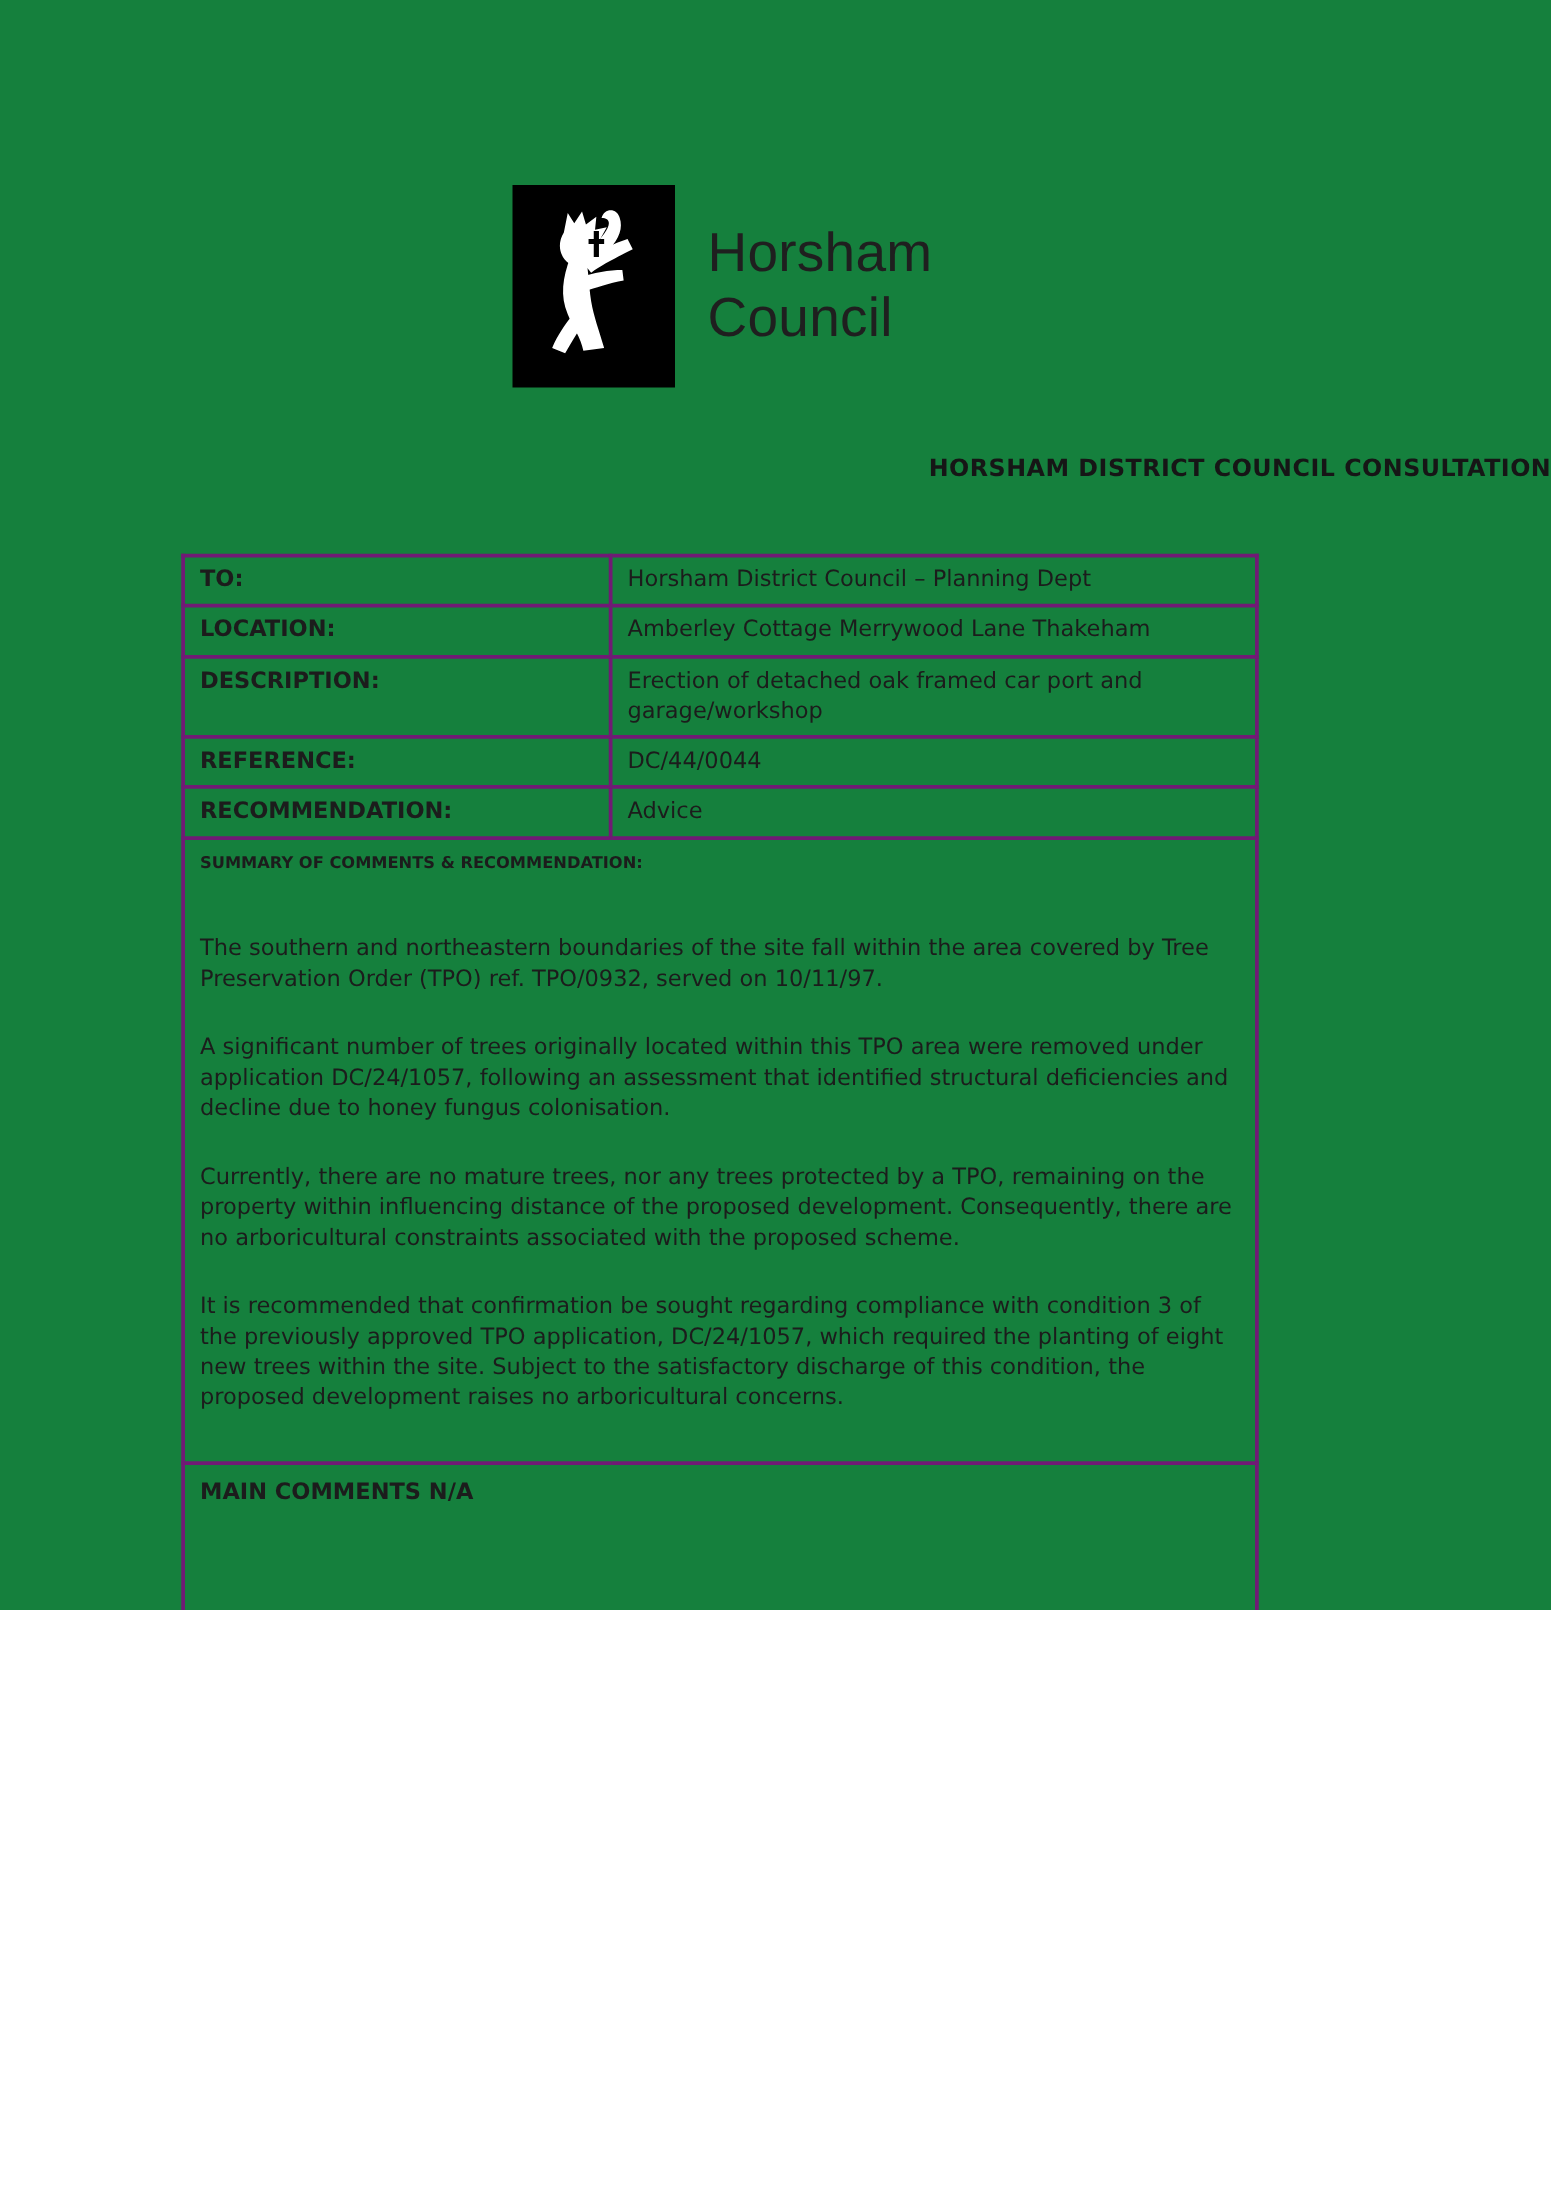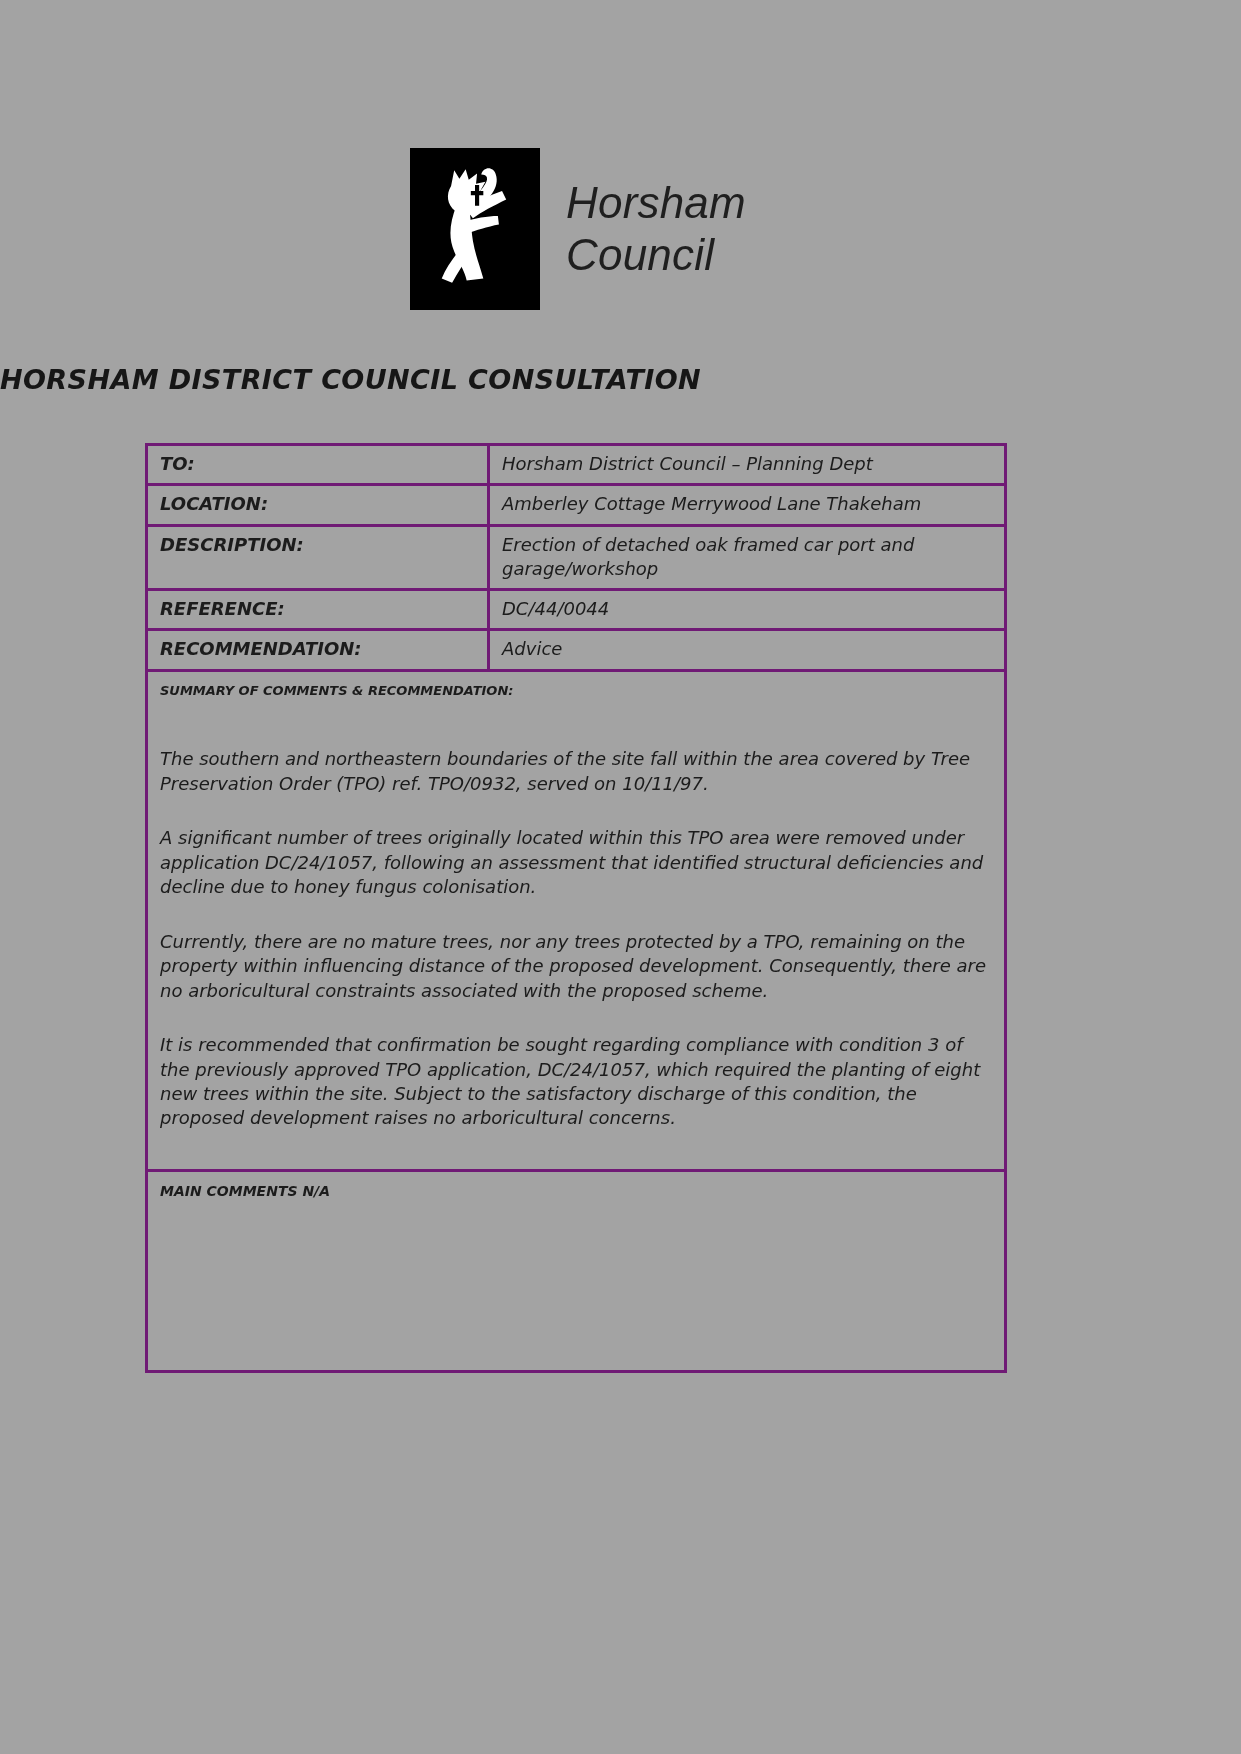--- a/index.html
+++ b/index.html
@@ -5,25 +5,24 @@
   * { margin: 0; padding: 0; box-sizing: border-box; }
   html, body { background: #ffffff; }
   body {
     font-family: "DejaVu Sans", sans-serif;
     color: #1c1c1c;
     -webkit-font-smoothing: antialiased;
   }
   .page {
     position: relative;
     width: 1241px;
-    height: 1754px;
-    background: #a3a3a3;
+    height: 1288px;
+    background: #15803d;
     margin: 0 auto;
     overflow: hidden;
-    font-style: italic;
   }
 
   
   .logo-row {
     position: absolute;
     top: 148px;
     left: 410px;
     display: flex;
     align-items: center;
     gap: 26px;
@@ -44,22 +43,22 @@
     color: #1f1f1f;
     letter-spacing: 0.2px;
   }
 
   
   .doc-title {
     position: absolute;
     top: 364px;
     left: 0;
     width: 100%;
-    text-align: left;
-    font-size: 27px;
+    text-align: right;
+    font-size: 19px;
     font-weight: bold;
     letter-spacing: 0.4px;
     color: #161616;
   }
 
   
   .consultation-table {
     position: absolute;
     top: 443px;
     left: 145px;
@@ -91,21 +90,21 @@
     line-height: 1.36;
   }
   .summary-cell p.first {
     margin-top: 48px;
   }
   .main-comments-cell {
     height: 201px;
   }
   .main-comments-heading {
     font-weight: bold;
-    font-size: 14px;
+    font-size: 18px;
     padding-top: 4px;
   }
 </style>
 </head>
 <body>
 
 <div class="page">
 
   <div class="logo-row">
     <div class="logo-mark">

